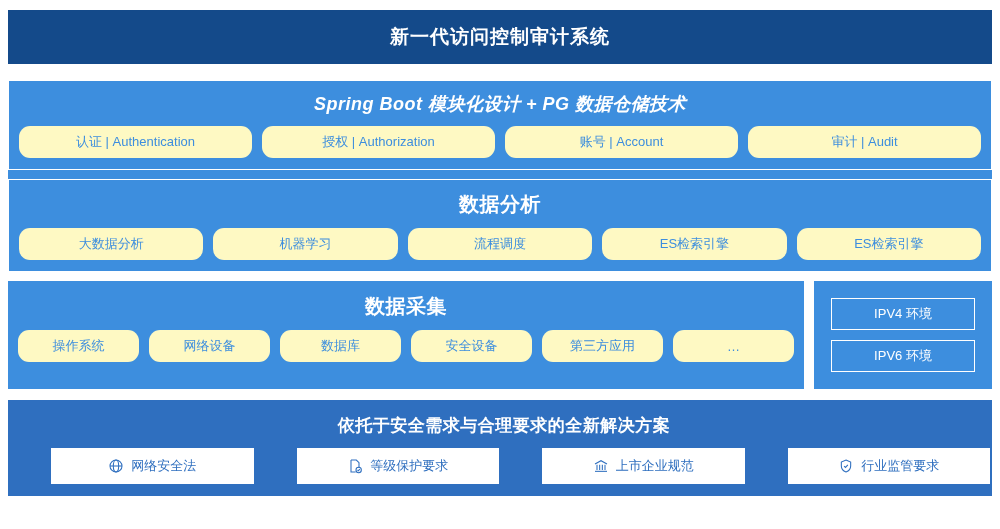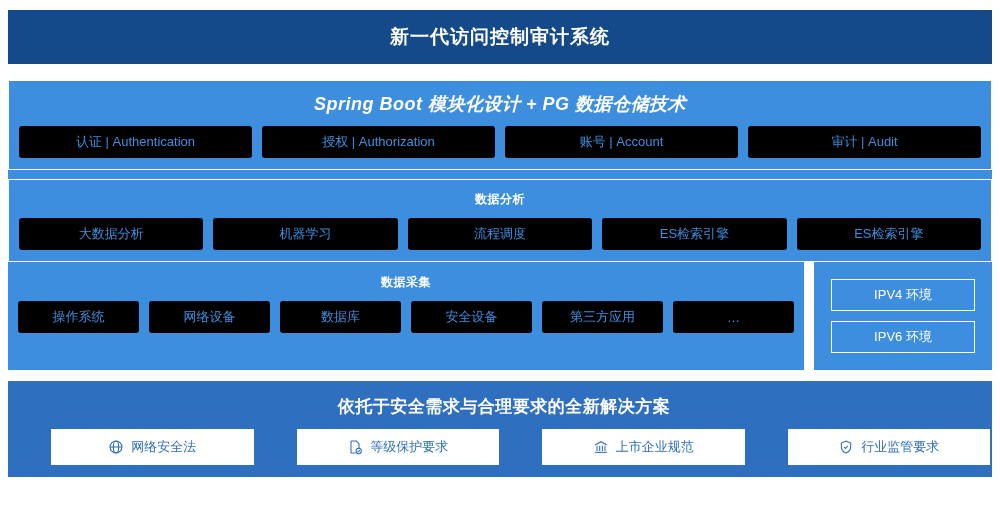--- a/index.html
+++ b/index.html
@@ -49,55 +49,55 @@
     border: 1px solid #ffffff;
     padding: 9px 10px 11px 10px;
     box-sizing: border-box;
   }
   .inner-box + .inner-box {
     margin-top: 9px;
   }
 
   .section-title {
     text-align: center;
-    font-size: 12px;
+    font-size: 20px;
     font-weight: bold;
     color: #ffffff;
     margin: 2px 0 10px 0;
     letter-spacing: .5px;
   }
   .section-title.italic-mix {
     font-style: italic;
     font-size: 18px;
   }
 
   .chip-row {
     display: flex;
     gap: 10px;
   }
   .chip {
     flex: 1 1 0;
-    background: #000000;
+    background: #fef9c3;
     color: #3d8ede;
     font-size: 13px;
     height: 32px;
     display: flex;
     align-items: center;
     justify-content: center;
     text-align: center;
-    border-radius: 3px;
+    border-radius: 11px;
     white-space: nowrap;
     overflow: hidden;
   }
 
   
   .collect-wrap {
     display: flex;
     gap: 10px;
-    margin-top: 0;
+    margin-top: 9px;
     align-items: stretch;
   }
   .collect-main {
     flex: 1 1 auto;
     background: #3d8ede;
     padding: 10px 10px 12px 10px;
     box-sizing: border-box;
   }
   .collect-side {
     width: 178px;

